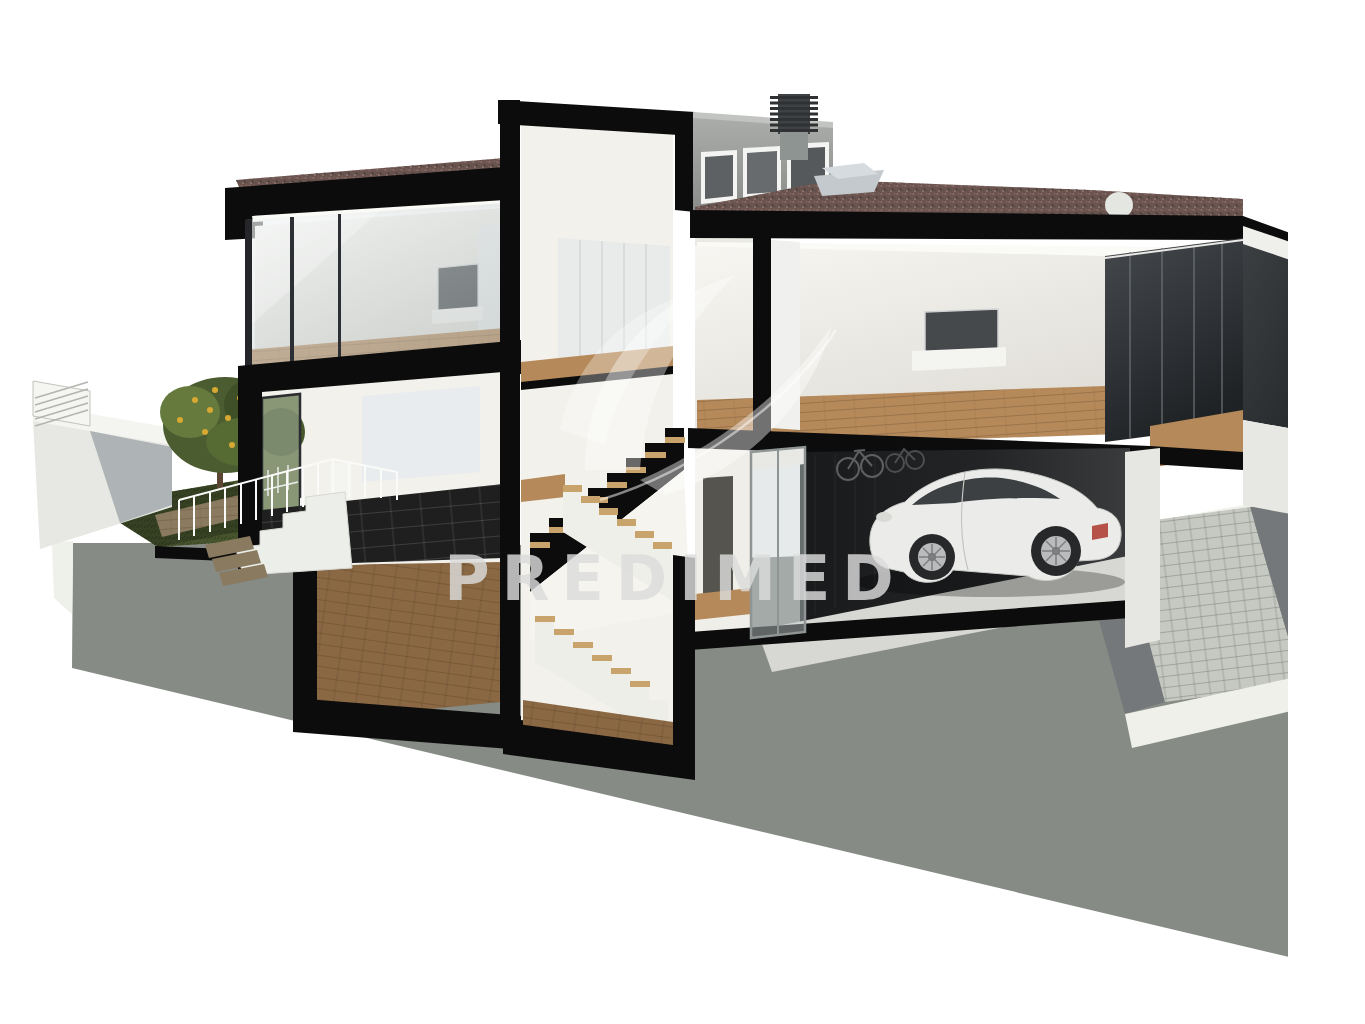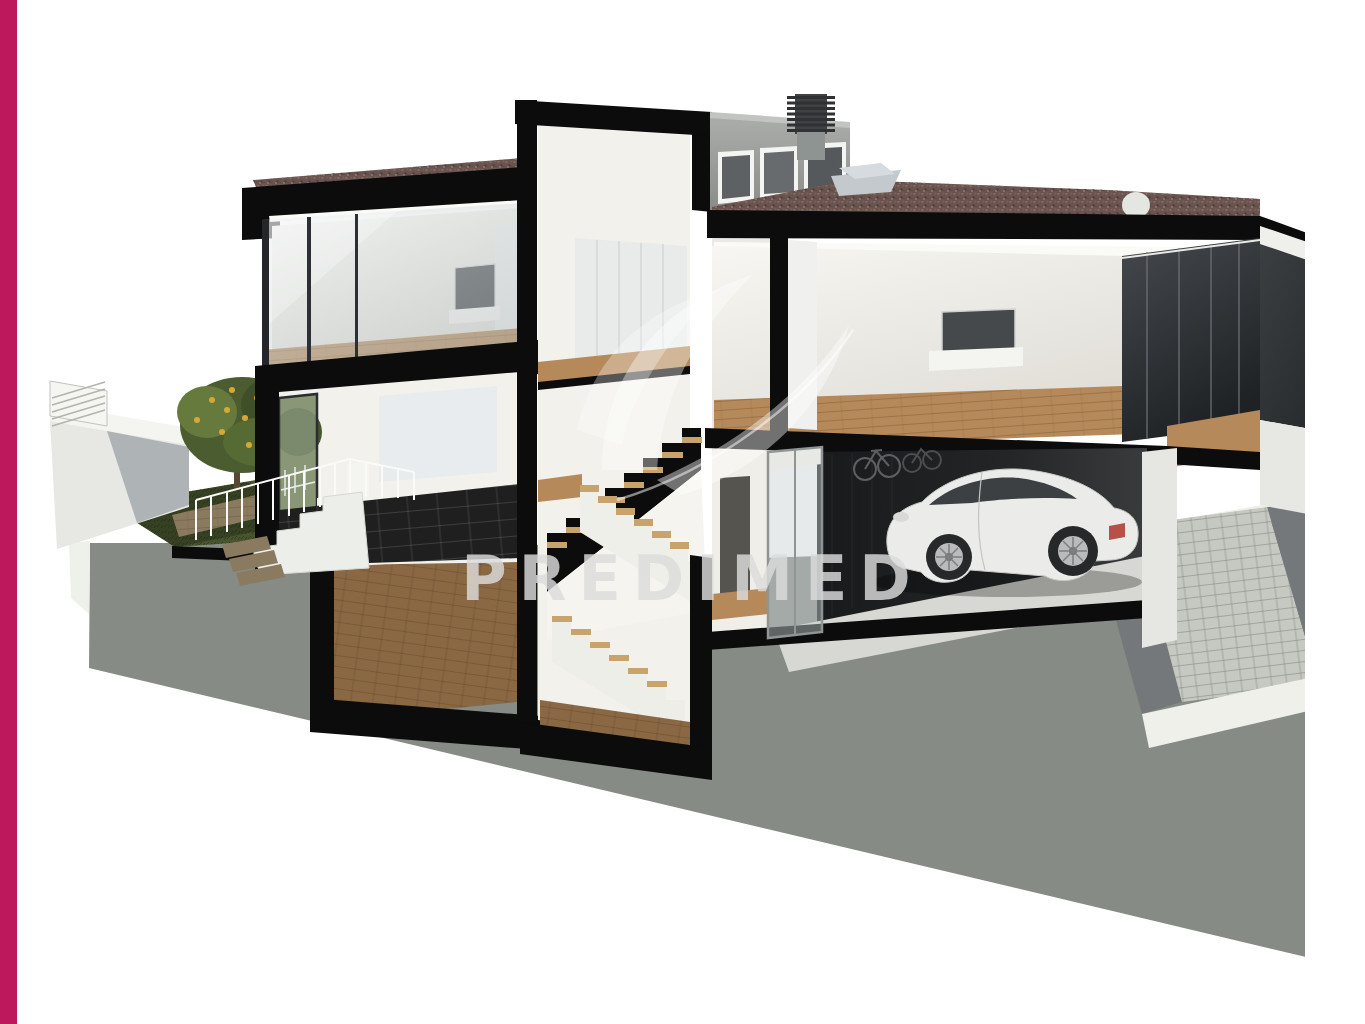--- a/index.html
+++ b/index.html
@@ -1,17 +1,17 @@
 <!DOCTYPE html>
 <html><head>
 <meta charset="utf-8">
 <style>
   html,body{margin:0;padding:0;background:#ffffff;}
-  .stage{width:1288px;height:1024px;position:relative;overflow:hidden;background:#be185d;
-         font-family:"Liberation Sans", sans-serif;padding-left:17px;}
+  .stage{width:1288px;height:1024px;position:relative;overflow:hidden;background:#4d7c0f;
+         font-family:"Liberation Sans", sans-serif;}
   svg{display:block}
   .wm-text{font-family:"DejaVu Sans", sans-serif;font-weight:bold;letter-spacing:12px;}
 </style>
 </head>
 <body>
 
 <div class="stage">
 <svg width="1365" height="1024" viewBox="0 0 1365 1024" xmlns="http://www.w3.org/2000/svg">
   <defs>
     <linearGradient id="grad-wall" x1="0" y1="0" x2="0.6" y2="1">

